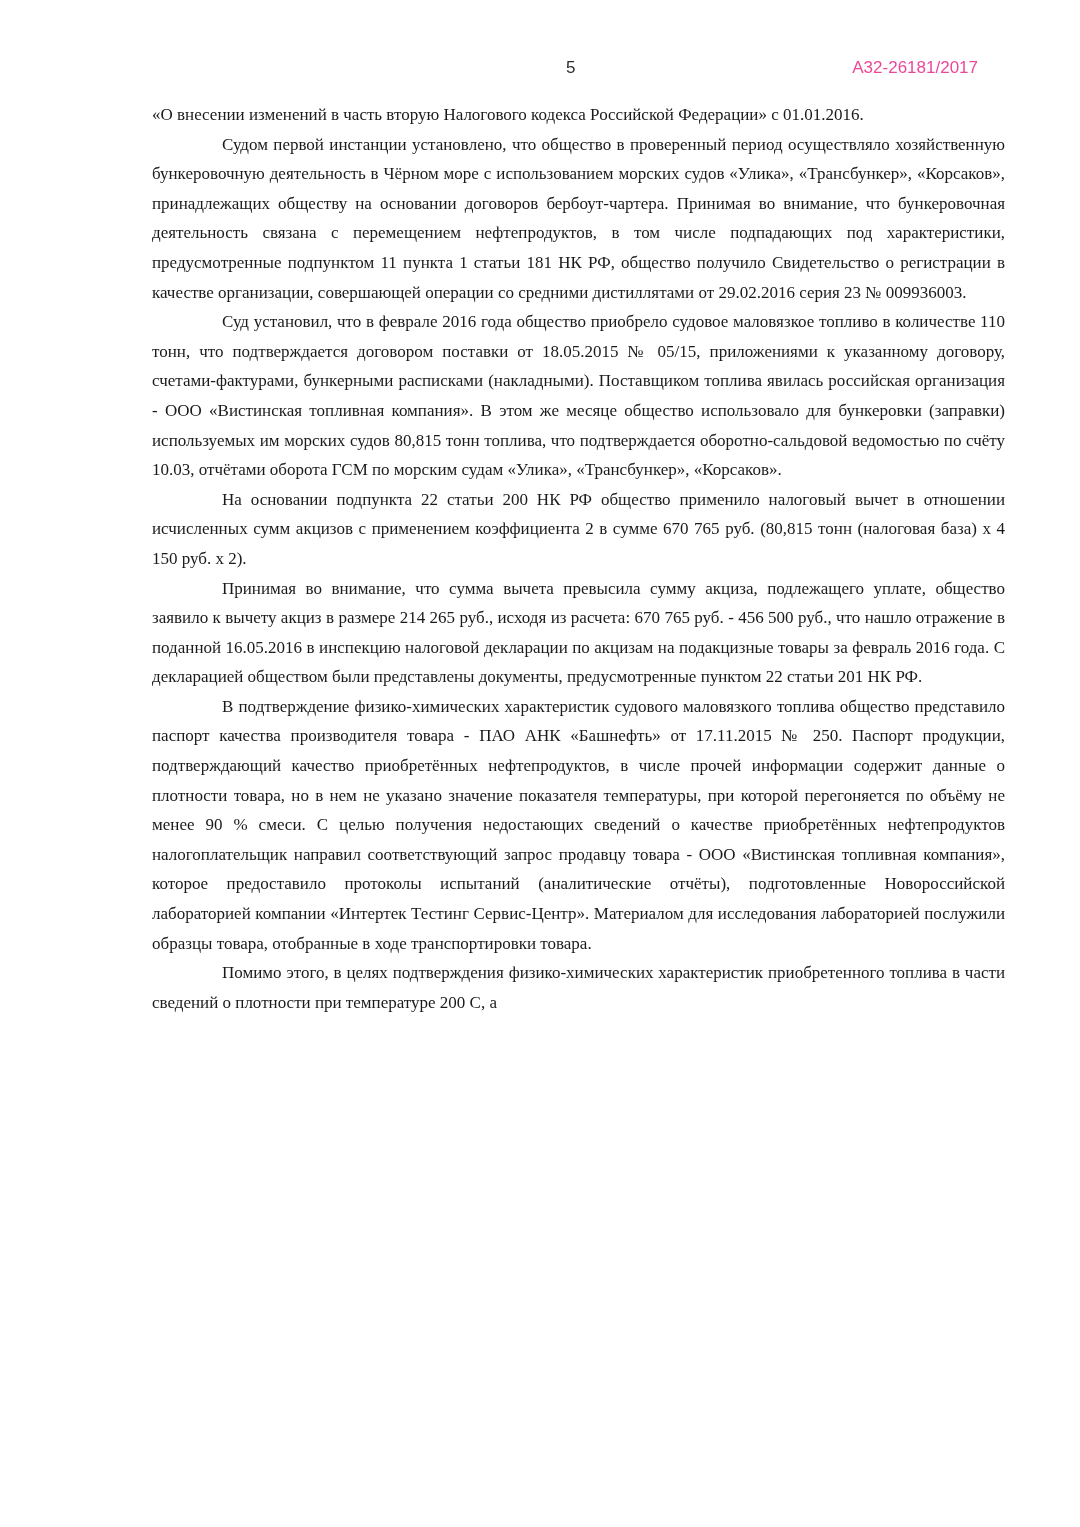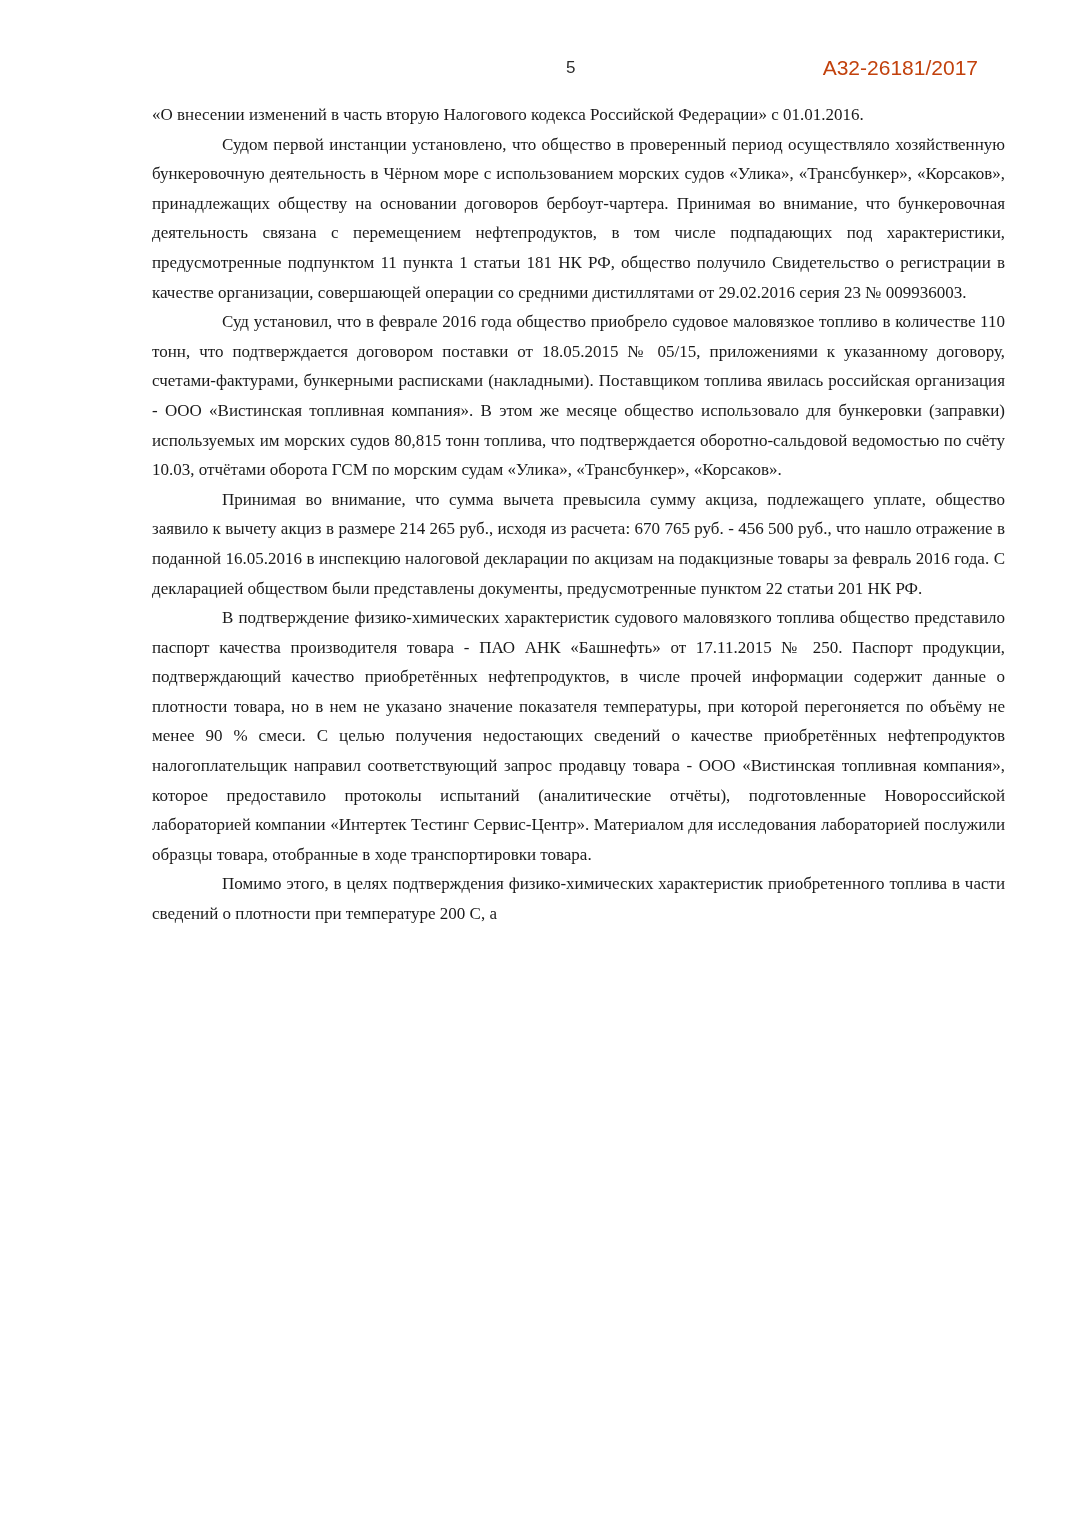--- a/index.html
+++ b/index.html
@@ -40,23 +40,23 @@
     line-height: 20px;
     color: #2b2b2b;
     white-space: nowrap;
   }
 
   .page-header .case-number {
     position: absolute;
     right: 0;
     top: 0;
     font-family: "Liberation Sans", sans-serif;
-    font-size: 21px;
+    font-size: 17px;
     line-height: 20px;
-    color: #c2410c;
+    color: #ec4899;
     white-space: nowrap;
   }
 
   
   .body-text {
     position: absolute;
     top: 100px;
     left: 152px;
     width: 853px;
     font-family: "Liberation Serif", "DejaVu Serif", serif;
@@ -93,18 +93,19 @@
 
   <div class="page-header">
     <span class="page-number">5</span>
     <span class="case-number">А32-26181/2017</span>
   </div>
 
   <div class="body-text">
     <p>«О внесении изменений в часть вторую Налогового кодекса Российской Федерации» с 01.01.2016.</p>
     <p class="indent">Судом первой инстанции установлено, что общество в проверенный период осуществляло хозяйственную бункеровочную деятельность в Чёрном море с использованием морских судов «Улика», «Трансбункер», «Корсаков», принадлежащих обществу на основании договоров бербоут-чартера. Принимая во внимание, что бункеровочная деятельность связана с перемещением нефтепродуктов, в том числе подпадающих под характеристики, предусмотренные подпунктом 11 пункта 1 статьи 181 НК РФ, общество получило Свидетельство о регистрации в качестве организации, совершающей операции со средними дистиллятами от 29.02.2016 серия 23 № 009936003.</p>
     <p class="indent">Суд установил, что в феврале 2016 года общество приобрело судовое маловязкое топливо в количестве 110 тонн, что подтверждается договором поставки от 18.05.2015 № 05/15, приложениями к указанному договору, счетами-фактурами, бункерными расписками (накладными). Поставщиком топлива явилась российская организация - ООО «Вистинская топливная компания». В этом же месяце общество использовало для бункеровки (заправки) используемых им морских судов 80,815 тонн топлива, что подтверждается оборотно-сальдовой ведомостью по счёту 10.03, отчётами оборота ГСМ по морским судам «Улика», «Трансбункер», «Корсаков».</p>
+    <p class="indent">На основании подпункта 22 статьи 200 НК РФ общество применило налоговый вычет в отношении исчисленных сумм акцизов с применением коэффициента 2 в сумме 670 765 руб. (80,815 тонн (налоговая база) х 4 150 руб. х 2).</p>
     <p class="indent">Принимая во внимание, что сумма вычета превысила сумму акциза, подлежащего уплате, общество заявило к вычету акциз в размере 214 265 руб., исходя из расчета: 670 765 руб. - 456 500 руб., что нашло отражение в поданной 16.05.2016 в инспекцию налоговой декларации по акцизам на подакцизные товары за февраль 2016 года. С декларацией обществом были представлены документы, предусмотренные пунктом 22 статьи 201 НК РФ.</p>
     <p class="indent">В подтверждение физико-химических характеристик судового маловязкого топлива общество представило паспорт качества производителя товара - ПАО АНК «Башнефть» от 17.11.2015 № 250. Паспорт продукции, подтверждающий качество приобретённых нефтепродуктов, в числе прочей информации содержит данные о плотности товара, но в нем не указано значение показателя температуры, при которой перегоняется по объёму не менее 90 % смеси. С целью получения недостающих сведений о качестве приобретённых нефтепродуктов налогоплательщик направил соответствующий запрос продавцу товара - ООО «Вистинская топливная компания», которое предоставило протоколы испытаний (аналитические отчёты), подготовленные Новороссийской лабораторией компании «Интертек Тестинг Сервис-Центр». Материалом для исследования лабораторией послужили образцы товара, отобранные в ходе транспортировки товара.</p>
     <p class="indent">Помимо этого, в целях подтверждения физико-химических характеристик приобретенного топлива в части сведений о плотности при температуре 200 С, а</p>
   </div>
 
 </div>
 
 </body></html>

